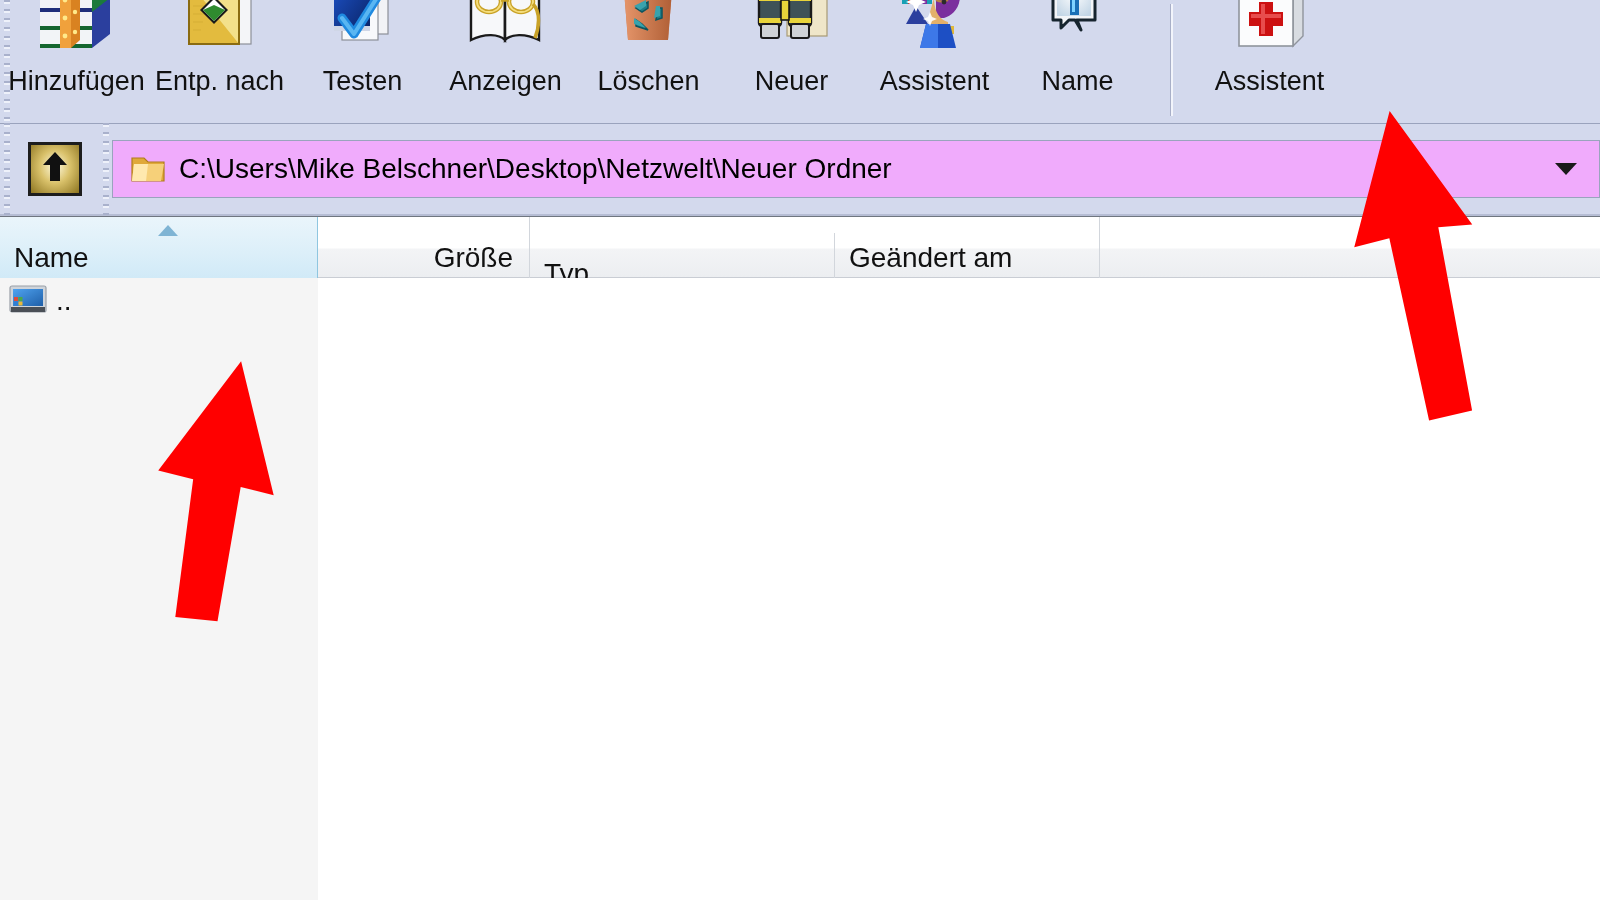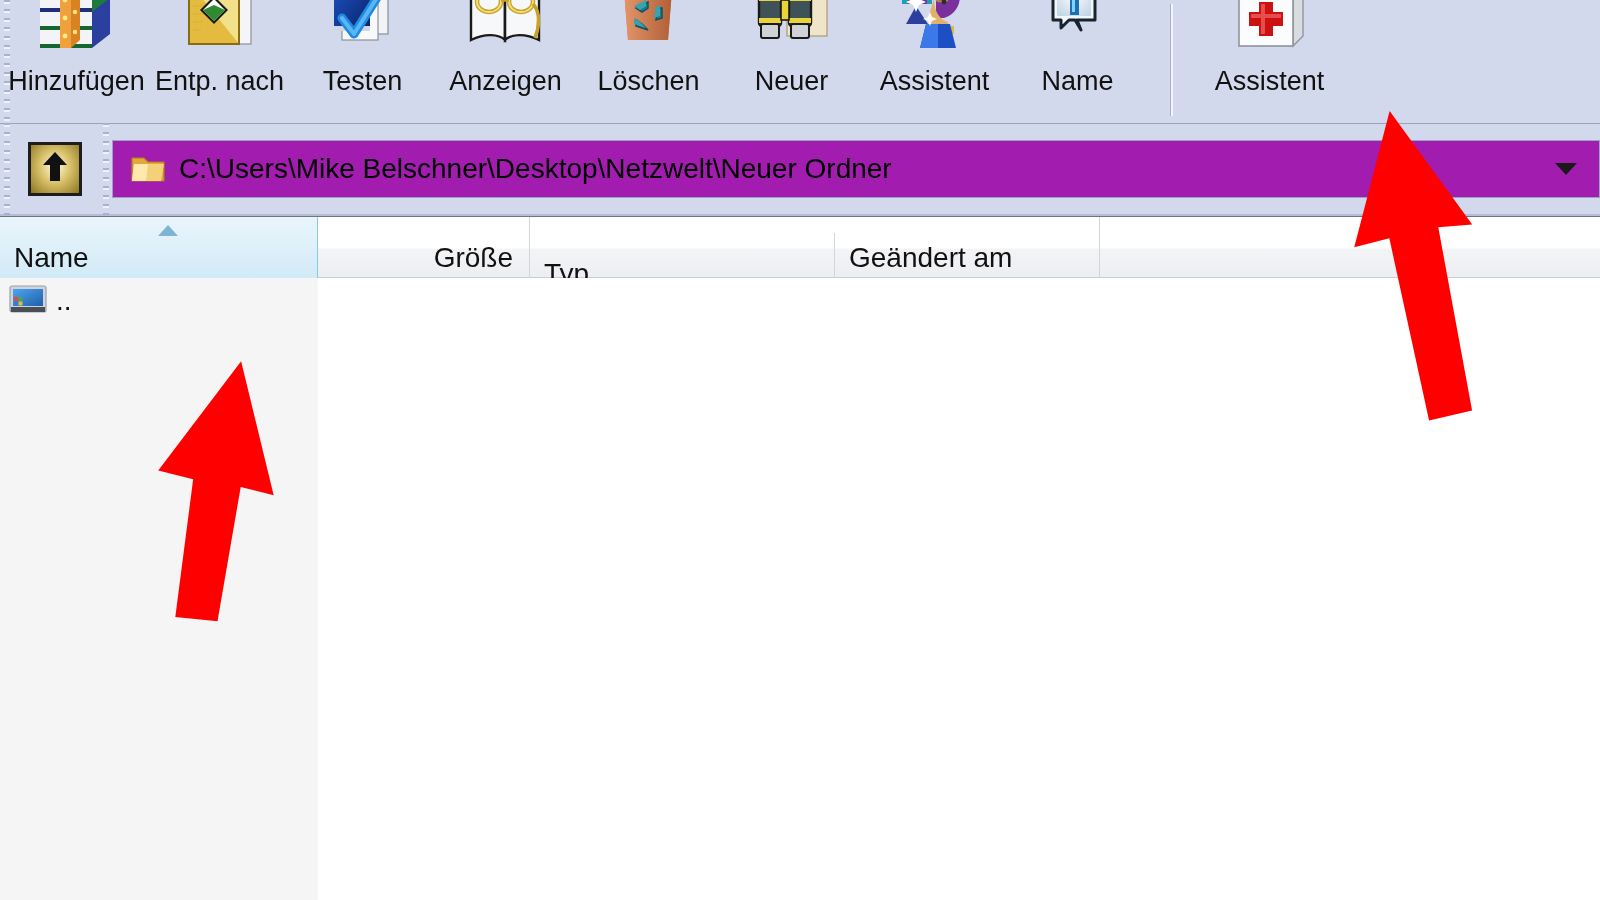--- a/index.html
+++ b/index.html
@@ -75,21 +75,21 @@
     width: 12px; height: 92px; flex: 0 0 12px; margin-left: 18px;
     background: repeating-linear-gradient(to bottom,
       #a9b1cc 0px, #a9b1cc 2px,
       #eef1fa 2px, #eef1fa 4px,
       transparent 4px, transparent 9px);
     background-position: 3px 0; background-size: 6px 100%;
     background-repeat: repeat-y;
   }
   .addr-combo {
     flex: 1; height: 58px; margin-right: 0px;
-    background: #a21caf;
+    background: #f0abfc;
     border: 1px solid #9aa3bd;
     display: flex; align-items: center; position: relative;
     cursor: text;
   }
   .addr-folder { width: 40px; height: 34px; margin-left: 16px;
     display: flex; align-items: center; justify-content: center; }
   .addr-text {
     font-size: 28px; color: #000; margin-left: 10px;
     white-space: nowrap; overflow: hidden;
   }

